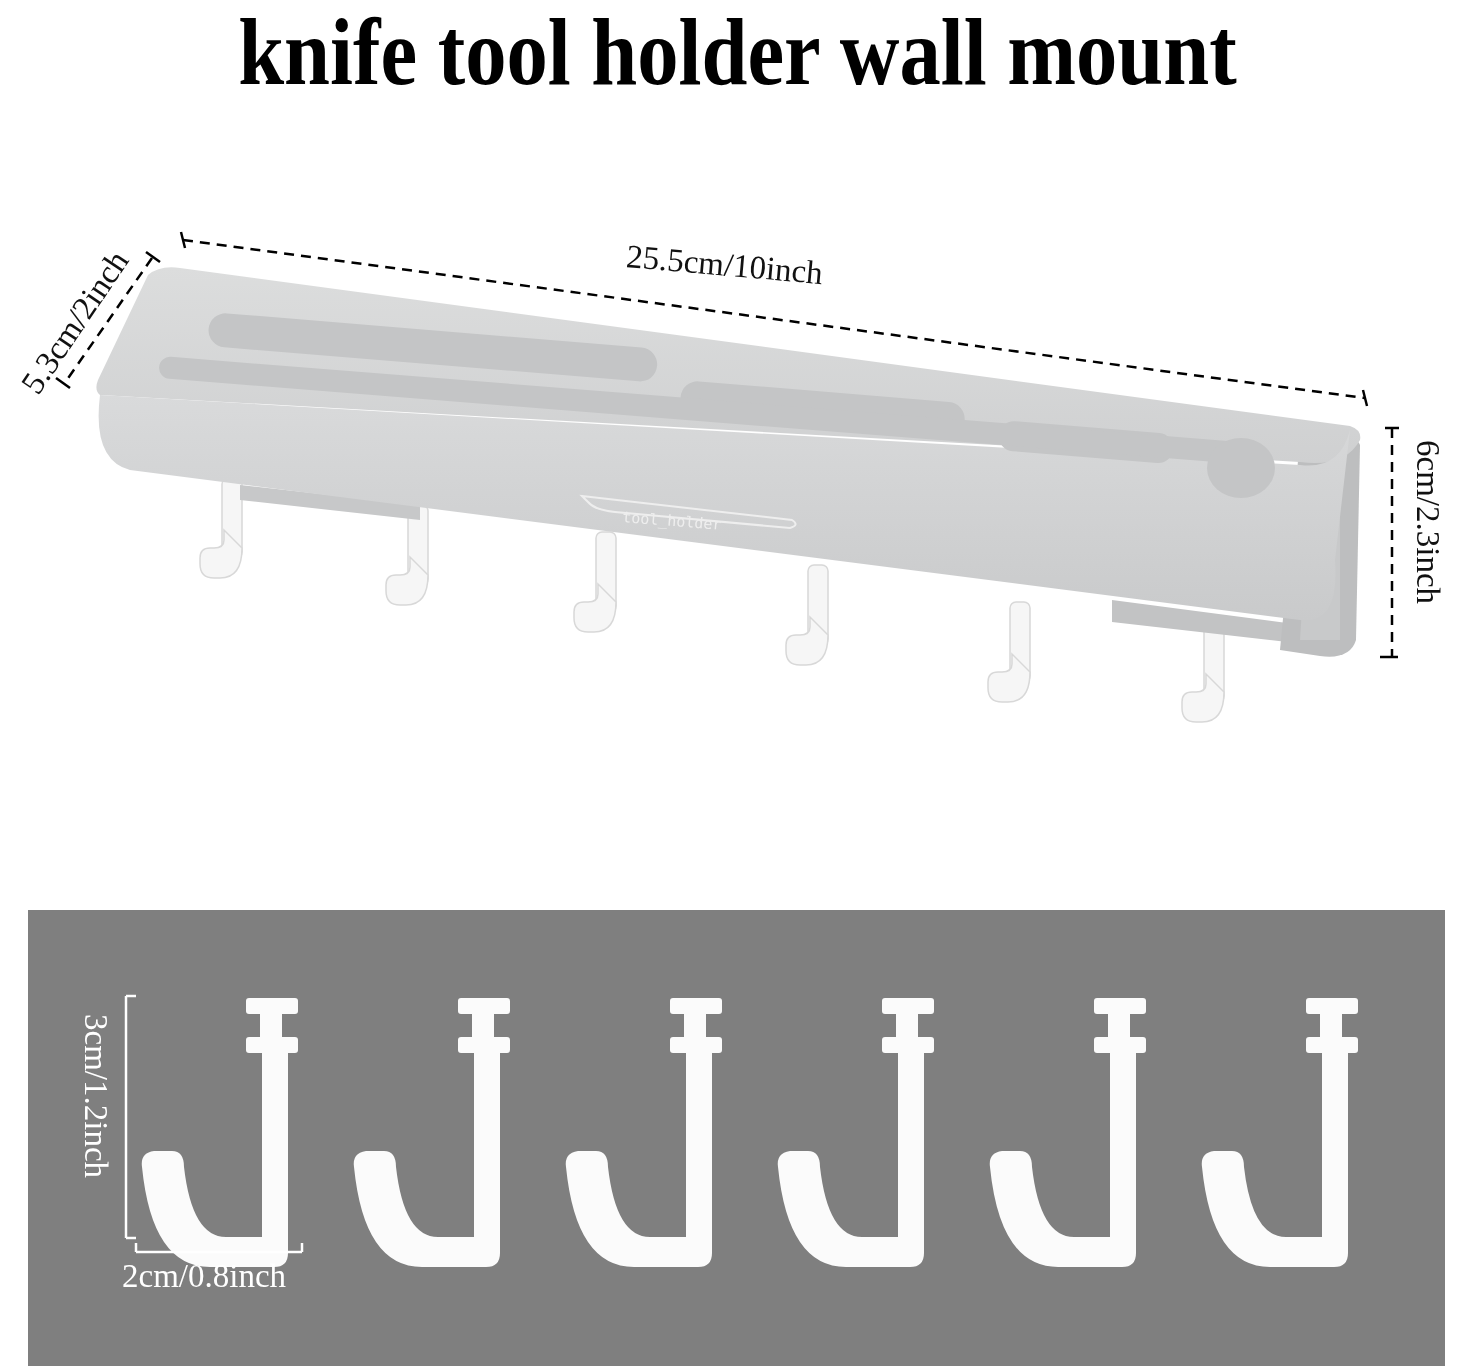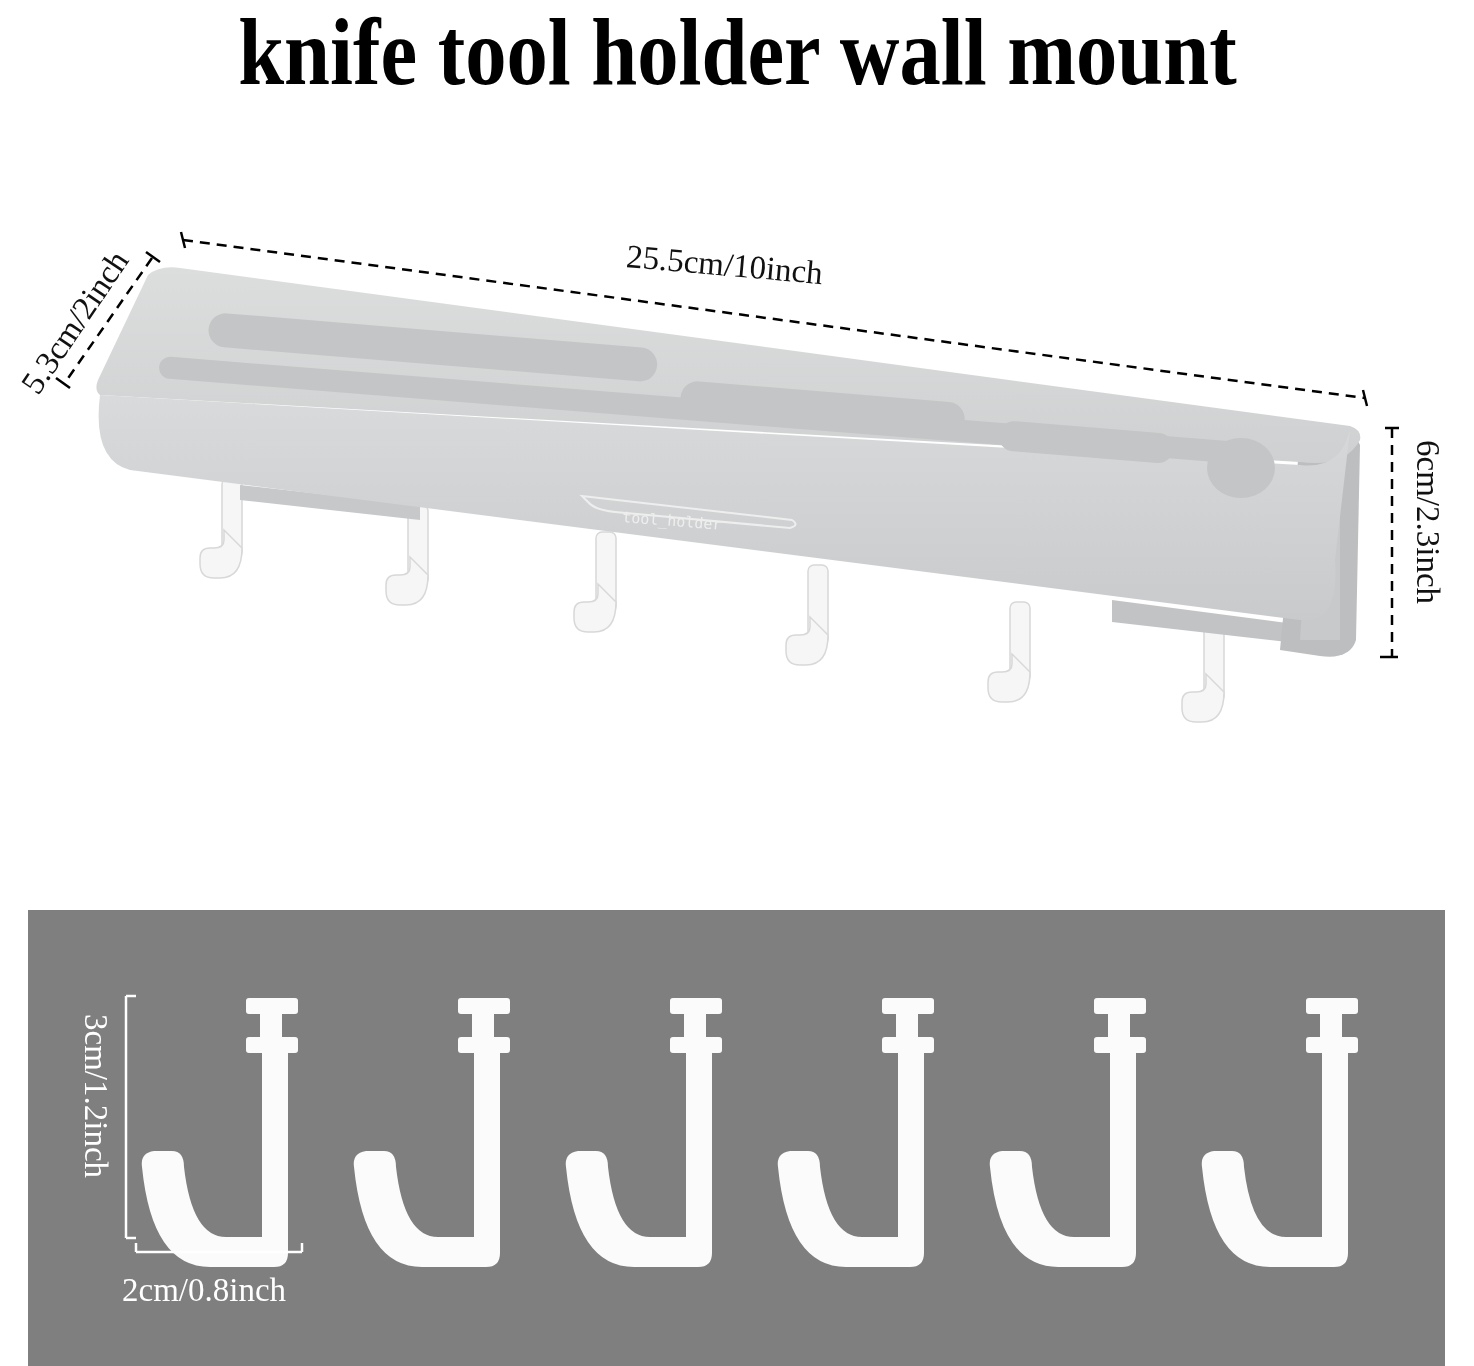--- a/index.html
+++ b/index.html
@@ -161,14 +161,14 @@
       <line x1="98" y1="328" x2="108" y2="328"></line>
     </g>
 
     <g stroke="#ffffff" stroke-width="2.5" fill="none">
       <line x1="108" y1="342" x2="274" y2="342"></line>
       <line x1="108" y1="333" x2="108" y2="342"></line>
       <line x1="274" y1="333" x2="274" y2="342"></line>
     </g>
   </svg>
   <div class="panel-text" style="left:86px; top:104px; transform: rotate(90deg); transform-origin: left top;">3cm/1.2inch</div>
-  <div class="panel-text" style="left:94px; top:362px;">2cm/0.8inch</div>
+  <div class="panel-text" style="left:94px; top:348px;">2cm/0.8inch</div>
 </div>
 
 </body></html>

